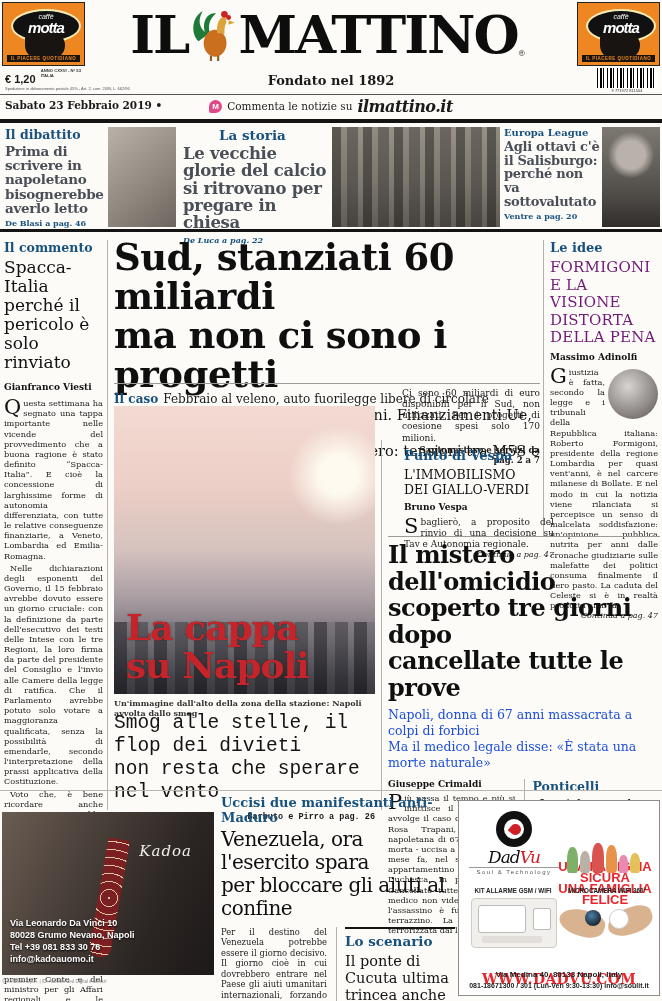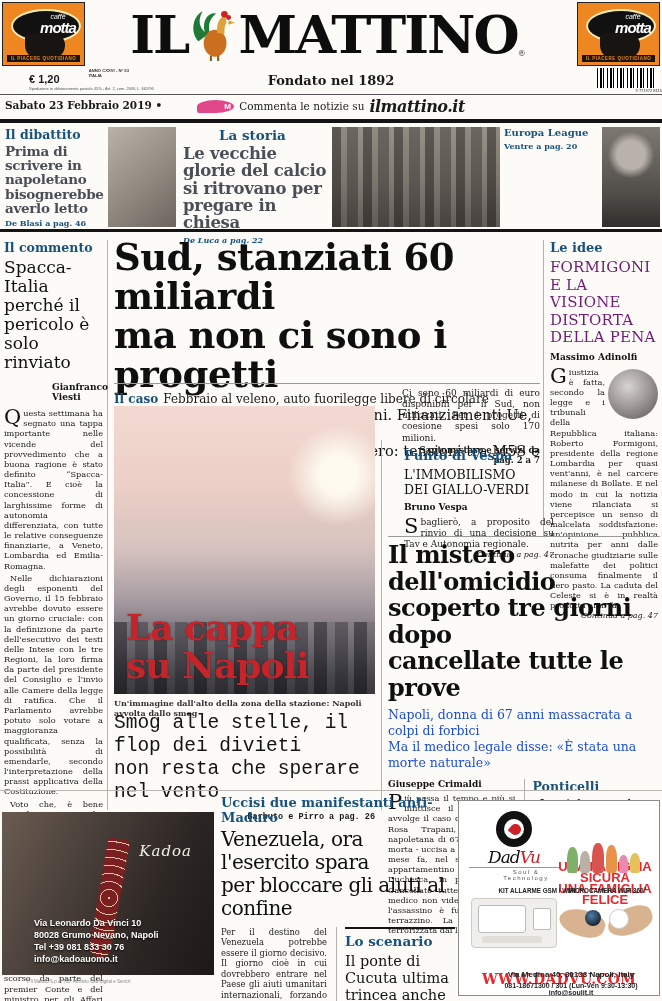--- a/index.html
+++ b/index.html
@@ -1,19 +1,19 @@
 <!DOCTYPE html>
 <html><head>
 <meta charset="utf-8">
 <style>
   html,body{margin:0;padding:0;background:#fcfbf8;}
   .page{position:relative;width:662px;height:1001px;background:#fcfbf8;overflow:hidden;
         font-family:"DejaVu Serif","Liberation Serif",serif;color:#1a1a1a;}
   .abs{position:absolute;}
-  .sans{font-family:"Liberation Sans",sans-serif;padding-left:24px;}
+  .sans{font-family:"Liberation Sans",sans-serif;}
   .vrule{position:absolute;width:1px;background:#b4b2ae;}
   .hrule{position:absolute;left:0;right:0;background:#141414;}
   .kick{color:#17517e;font-weight:bold;}
   .credit{color:#17517e;font-weight:bold;font-size:8px;}
   .bodytxt{font-size:8.2px;line-height:1.24;text-align:justify;color:#222;}
   .byline{font-weight:bold;font-size:9px;color:#111;}
   .continua{font-style:italic;font-size:8px;text-align:right;color:#222;}
   .dropcap{float:left;font-size:21px;line-height:18px;padding-right:2px;color:#111;}
   .headline{color:#0f0f0f;font-weight:bold;letter-spacing:-0.5px;}
   
@@ -140,33 +140,34 @@
     <div class="kick" style="font-size:13.5px;margin-left:36px;">La storia</div>
     <div class="teaser-title" style="font-size:16.5px;margin-top:2px;">Le vecchie glorie del calcio si ritrovano per pregare in chiesa</div>
     <div class="credit" style="margin-top:3px;font-style:italic;">De Luca a pag. 22</div>
   </div>
   <div class="abs" style="left:332px;top:127px;width:168px;height:100px;background:
        repeating-linear-gradient(90deg,rgba(30,28,26,.5) 0 9px,rgba(120,112,100,.25) 9px 15px,rgba(50,46,44,.45) 15px 26px,rgba(140,132,120,.2) 26px 31px),
        linear-gradient(#9a948a,#7d7870 55%,#585450);"></div>
 
   <div class="abs" style="left:504px;top:127px;width:96px;">
     <div class="kick" style="font-size:10px;">Europa League</div>
+    <div class="teaser-title" style="font-size:13px;margin-top:2px;">Agli ottavi c'è il Salisburgo: perché non va sottovalutato</div>
     <div class="credit" style="margin-top:3px;">Ventre a pag. 20</div>
   </div>
   <div class="abs" style="left:602px;top:127px;width:58px;height:100px;background:
        radial-gradient(circle at 50% 28%, #b9b2aa 0 18%, transparent 30%),
        linear-gradient(#7d7972,#4e4a46 70%,#302d2b);"></div>
 
   <div class="hrule" style="top:229px;height:3px;"></div>
 
   <div class="vrule" style="left:107px;top:240px;height:570px;"></div>
   <div class="abs" style="left:4px;top:240px;width:99px;">
     <div class="kick" style="font-size:12.5px;">Il commento</div>
     <div style="font-size:17px;line-height:19px;color:#111;margin-top:3px;">Spacca-Italia perché il pericolo è solo rinviato</div>
-    <div class="byline" style="margin-top:10px;margin-left:48px;">Gianfranco Viesti</div>
+    <div class="byline" style="margin-top:10px;">Gianfranco Viesti</div>
     <div class="bodytxt" style="margin-top:6px;">
       <span class="dropcap">Q</span><span>uesta settimana ha segnato una tappa importante nelle vicende del provvedimento che a buona ragione è stato definito “Spacca-Italia”. E cioè la concessione di larghissime forme di autonomia differenziata, con tutte le relative conseguenze finanziarie, a Veneto, Lombardia ed Emilia-Romagna.</span>
     </div>
     <div class="bodytxt" style="margin-top:2px;text-indent:6px;">Nelle dichiarazioni degli esponenti del Governo, il 15 febbraio avrebbe dovuto essere un giorno cruciale: con la definizione da parte dell'esecutivo dei testi delle Intese con le tre Regioni, la loro firma da parte del presidente del Consiglio e l'invio alle Camere della legge di ratifica. Che il Parlamento avrebbe potuto solo votare a maggioranza qualificata, senza la possibilità di emendarle, secondo l'interpretazione della prassi applicativa della Costituzione.</div>
     <div class="bodytxt" style="margin-top:2px;text-indent:6px;">Voto che, è bene ricordare anche questo, avrebbe comportato decisioni irreversibili, dato che i testi si sarebbero potuti eventualmente cambiare in futuro solo con l'assenso delle Regioni interessate. Una strategia ben studiata, con una forte accelerazione del processo in vista di una sua rapida conclusione.</div>
     <div class="bodytxt" style="margin-top:2px;text-indent:6px;">Le comunicazioni alle Camere di giovedì scorso da parte del premier Conte e del ministro per gli Affari regionali e le Autonomie Erika Stefani disegnano un quadro diverso. Secondo Conte, «ci vorranno ancora mesi», perché quella svolta finora è solo un'istruttoria.</div>
 
   </div>
 
   <div class="abs" style="left:114px;top:238px;width:430px;">

